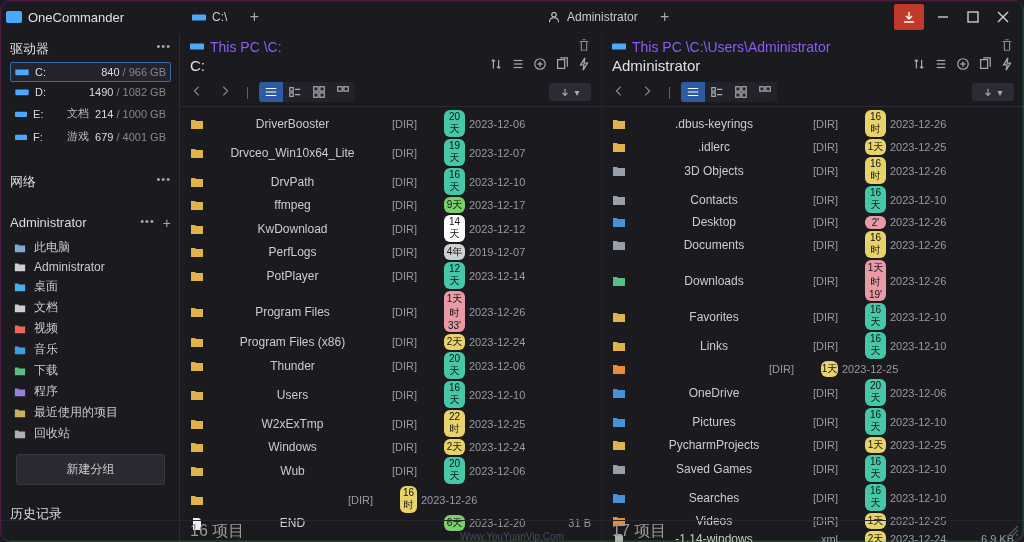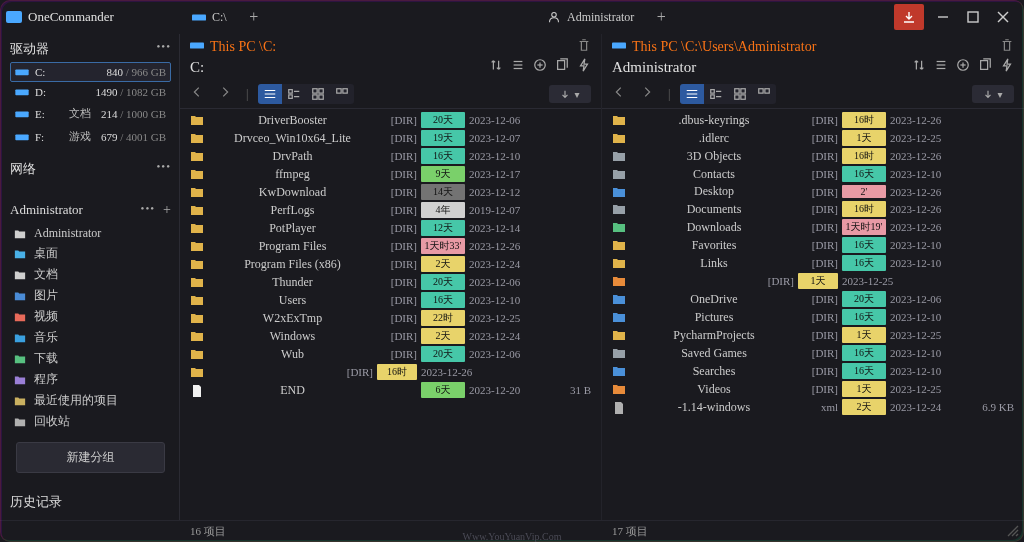--- a/index.html
+++ b/index.html
@@ -20,21 +20,20 @@
   pointer-events: none;
   box-shadow:
     inset 0 0 0 1px rgba(255,60,60,0.15),
     inset 2px 2px 0 0 rgba(120,0,200,0.2),
     inset -2px -2px 0 0 rgba(0,200,120,0.15);
 }
 .app {
   display: flex; flex-direction: column;
   width: 100%; height: 100%;
   border-radius: 8px;
-  font-family: Liberation Serif, serif;
 }
 .titlebar {
   height: 34px; display: flex; align-items: center;
   padding: 0 6px;
 }
 .titlebar .brand { display: flex; align-items: center; gap: 6px; width: 178px; }
 .titlebar .logo {
   width: 16px; height: 12px; background: linear-gradient(#4aa8ff,#4aa8ff);
   border-radius: 2px;
 }
@@ -93,21 +92,21 @@
   margin: 10px 6px 6px 6px; padding: 6px 0;
   border: 1px solid #3a3a44; background: #2a2a33;
   text-align: center; color: #ccc; font-size: 12px; border-radius: 3px;
 }
 
 
 .pane { display: flex; flex-direction: column; min-width: 0; border-right: 1px solid #23232a; }
 .pane:last-child { border-right: none; }
 .bc-row {
   display: flex; align-items: center; gap: 6px;
-  padding: 4px 10px 0 10px; font-size: 14px; color: #f97316; text-align: right;
+  padding: 4px 10px 0 10px; font-size: 14px; color: #8b5cf6; text-align: right;
 }
 .bc-row .disk-ico { color: #4aa8ff; }
 .bc-row .trash { margin-left: auto; color: #888; }
 .cur-row {
   display: flex; align-items: center; gap: 8px;
   padding: 2px 10px 4px 10px;
 }
 .cur-name { font-size: 15px; color: #e0e0e0; flex: 1; }
 .cur-icons { display: flex; gap: 8px; color: #aaa; }
 .cur-icons svg { width: 14px; height: 14px; }
@@ -138,29 +137,29 @@
   font-size: 12px; color: #ccc; padding: 1px 0;
 }
 .pane-right .file-row {
   grid-template-columns: 18px 1fr 40px 44px 78px 42px;
 }
 .file-ico { width: 14px; height: 12px; }
 .file-name { white-space: nowrap; overflow: hidden; text-overflow: ellipsis; text-align: center; }
 .file-kind { color: #9a9aa5; font-size: 11px; text-align: right; }
 .age-badge {
   font-size: 10px; text-align: center; padding: 1px 0;
-  border-radius: 1px; color: #111; font-weight: 500;
+  border-radius: 6px; color: #111; font-weight: 500; margin-left: 23px;
 }
 .file-date { color: #9a9aa5; font-size: 11px; white-space: nowrap; }
 .file-size { color: #9a9aa5; font-size: 11px; text-align: right; }
 
 .statusbar {
   height: 22px; display: grid;
   grid-template-columns: 180px 1fr 1fr;
-  font-size: 11px; color: #999;
+  font-size: 16px; color: #999;
   border-top: 1px solid #26262e;
 }
 .status-cell { display: flex; align-items: center; padding: 0 10px; gap: 10px; }
 .watermark { position: absolute; left: 50%; transform: translateX(-50%); bottom: 0; color: #4a4a55; font-size: 10px; }
 .resize-grip {
   position: absolute; right: 4px; bottom: 4px;
   width: 14px; height: 14px; color: #555;
 }
 
 svg { stroke: currentColor; fill: none; stroke-width: 1.4; }
@@ -264,34 +263,42 @@
           <div class="drive-row">
             <svg class="disk-svg" width="14" height="10" viewBox="0 0 16 12">
               <rect x="0" y="3" width="16" height="7" rx="1"></rect>
             </svg>
             <span class="drive-letter">F:</span>
             <span class="drive-label">游戏</span>
             <span class="drive-cap"><span class="u">679</span> / 4001 GB</span>
           </div>
         </div>
 
-      <div class="side-sec-title" style="margin-top:6px">
+      <div class="side-sec-title" style="margin-top:19px">
         <span>网络</span>
         <span class="dots">•••</span>
       </div>
 
       <div class="side-sec-title" style="margin-top:14px">
         <span>Administrator</span>
         <span style="display:flex;gap:8px">
           <span class="dots">•••</span>
           <span style="color:#aaa;font-size:14px">+</span>
         </span>
       </div>
       <div id="places-list" class="side-list">
           <div class="side-item">
+            <span class="ico side-icon" style="color:#7fa8d6">
+              <svg viewBox="0 0 14 12">
+                <path class="folder-fill" style="fill:#7fa8d6" d="M1 2h4l1 1h7v8H1z"></path>
+              </svg>
+            </span>
+            <span>此电脑</span>
+          </div>
+          <div class="side-item">
             <span class="ico side-icon" style="color:#cfcfcf">
               <svg viewBox="0 0 14 12">
                 <path class="folder-fill" style="fill:#cfcfcf" d="M1 2h4l1 1h7v8H1z"></path>
               </svg>
             </span>
             <span>Administrator</span>
           </div>
           <div class="side-item">
             <span class="ico side-icon" style="color:#49b0e6">
               <svg viewBox="0 0 14 12">
@@ -300,28 +307,20 @@
             </span>
             <span>桌面</span>
           </div>
           <div class="side-item">
             <span class="ico side-icon" style="color:#cfcfcf">
               <svg viewBox="0 0 14 12">
                 <path class="folder-fill" style="fill:#cfcfcf" d="M1 2h4l1 1h7v8H1z"></path>
               </svg>
             </span>
             <span>文档</span>
-          </div>
-          <div class="side-item">
-            <span class="ico side-icon" style="color:#4a8bd6">
-              <svg viewBox="0 0 14 12">
-                <path class="folder-fill" style="fill:#4a8bd6" d="M1 2h4l1 1h7v8H1z"></path>
-              </svg>
-            </span>
-            <span>图片</span>
           </div>
           <div class="side-item">
             <span class="ico side-icon" style="color:#e86a5a">
               <svg viewBox="0 0 14 12">
                 <path class="folder-fill" style="fill:#e86a5a" d="M1 2h4l1 1h7v8H1z"></path>
               </svg>
             </span>
             <span>视频</span>
           </div>
           <div class="side-item">
@@ -494,21 +493,21 @@
             <span class="age-badge" style="background:#7ad06a">9天</span>
             <span class="file-date">2023-12-17</span>
             <span class="file-size"></span>
           </div>
           <div class="file-row">
             <span class="file-ico"><svg viewBox="0 0 14 12">
                 <path d="M1 2h4l1 1h7v8H1z" fill="#e0b34a" stroke="none"></path>
               </svg></span>
             <span class="file-name">KwDownload</span>
             <span class="file-kind">[DIR]</span>
-            <span class="age-badge" style="background:#737373">14天</span>
+            <span class="age-badge" style="background:#ffffff">14天</span>
             <span class="file-date">2023-12-12</span>
             <span class="file-size"></span>
           </div>
           <div class="file-row">
             <span class="file-ico"><svg viewBox="0 0 14 12">
                 <path d="M1 2h4l1 1h7v8H1z" fill="#e0b34a" stroke="none"></path>
               </svg></span>
             <span class="file-name">PerfLogs</span>
             <span class="file-kind">[DIR]</span>
             <span class="age-badge" style="background:#d0d0d0">4年</span>

